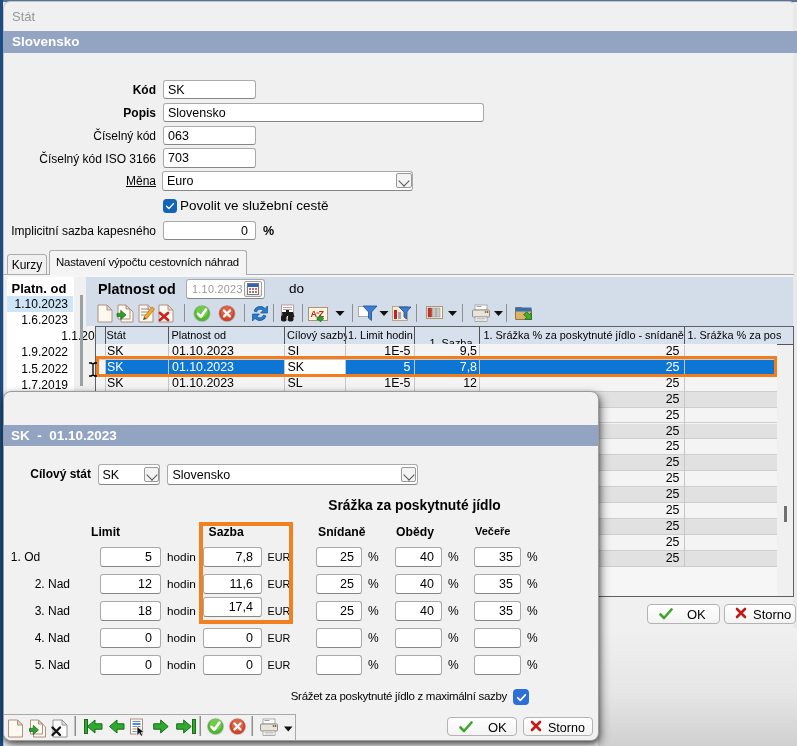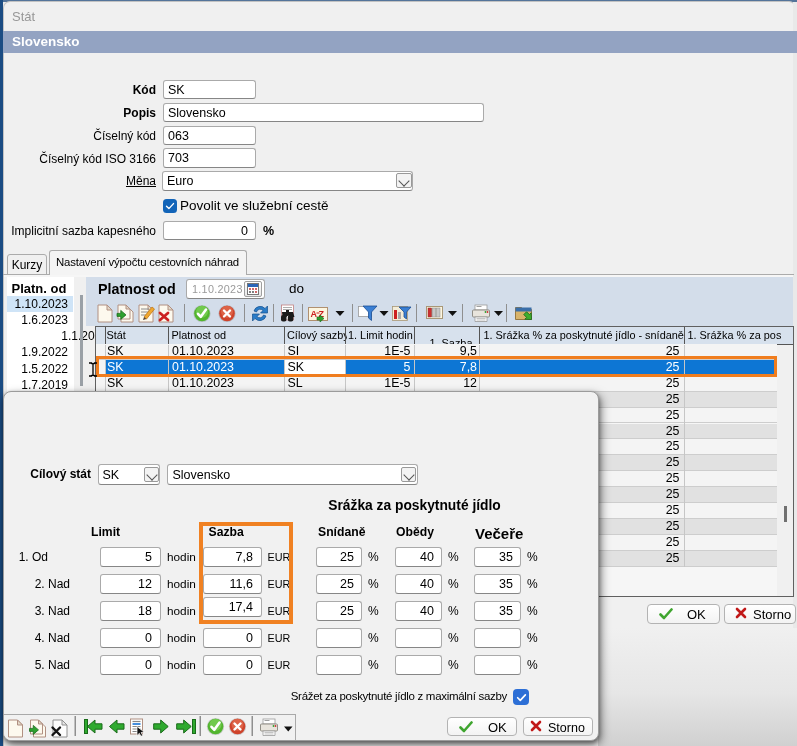--- a/index.html
+++ b/index.html
@@ -320,41 +320,43 @@
   <path d="M2 2 L10 10 M10 2 L2 10" stroke="#c11818" stroke-width="2.6" stroke-linecap="round"></path>
   </svg>
 <div class="abs" style="left:753px;top:607px;font-size:13px;">Storno</div>
 
 <div class="abs" style="left:598px;top:628px;width:199px;height:118px;background:linear-gradient(#f0f0f0,#e6e6e6 55%,#d0d0d0);"></div>
 
 <div class="abs" id="modal" style="left:3px;top:391px;width:595.5px;height:349.5px;background:#f1f1f1;
      border:1px solid #9b9b9b;border-radius:8px;box-sizing:border-box;z-index:10;
      box-shadow:2px 4px 10px rgba(0,0,0,0.5), 0 2px 4px rgba(0,0,0,0.35);"></div>
 <div id="modalcontent" style="position:absolute;left:3px;top:391px;width:595.5px;height:349.5px;z-index:11;">
+<div class="abs hdrblue" style="left:1px;top:33.5px;width:593.5px;height:21px;font-size:13.5px;line-height:21px;">
+  <span style="margin-left:7px;">SK&nbsp;&nbsp;-&nbsp;&nbsp;01.10.2023</span></div>
 
 <div class="lbl b" style="left:0;top:76px;width:88px;">Cílový stát</div>
 <div class="in" style="left:94.5px;top:73px;width:62px;height:21px;">
       <span style="left:4px;">SK</span>
     </div>
 <div class="combo-a" style="left:141px;top:76px;width:15px;height:15px;"></div>
 <div class="chev" style="left:144.5px;top:80px;"></div>
 <div class="in" style="left:163.5px;top:73px;width:251px;height:21px;">
       <span style="left:5px;">Slovensko</span>
     </div>
 <div class="combo-a" style="left:398px;top:76px;width:15px;height:15px;"></div>
 <div class="chev" style="left:401.5px;top:80px;"></div>
 
 <div class="abs b" style="left:325px;top:107px;width:173px;font-size:13.8px;text-align:center;">Srážka za poskytnuté jídlo</div>
 <div class="abs b" style="left:88px;top:134px;font-size:12.2px;">Limit</div>
 <div class="abs b" style="left:205.5px;top:134px;font-size:12.2px;text-align:center;">Sazba</div>
 <div class="abs b" style="left:315px;top:134px;font-size:12.2px;">Snídaně</div>
 <div class="abs b" style="left:393px;top:134px;font-size:12.2px;">Obědy</div>
-<div class="abs b" style="left:472px;top:134px;font-size:15px;">Večeře</div>
-
-<div class="lbl" style="left:0;top:159px;width:45px;">1. Od</div>
+<div class="abs b" style="left:472px;top:134px;font-size:11px;">Večeře</div>
+
+<div class="lbl" style="left:0;top:159px;width:45px;text-align:center;">1. Od</div>
 <div class="in" style="left:97px;top:156px;width:61px;height:20px;">
       <span style="right:8px;">5</span>
     </div>
 <div class="abs" style="left:164px;top:159px;font-size:11.8px;">hodin</div>
 <div class="in" style="left:200px;top:156px;width:59px;height:20px;">
       <span style="right:8px;">7,8</span>
     </div>
 <div class="abs" style="left:264.5px;top:160px;font-size:10.8px;">EUR</div>
 <div class="in" style="left:313px;top:156px;width:46px;height:20px;">
       <span style="right:7px;">25</span>

